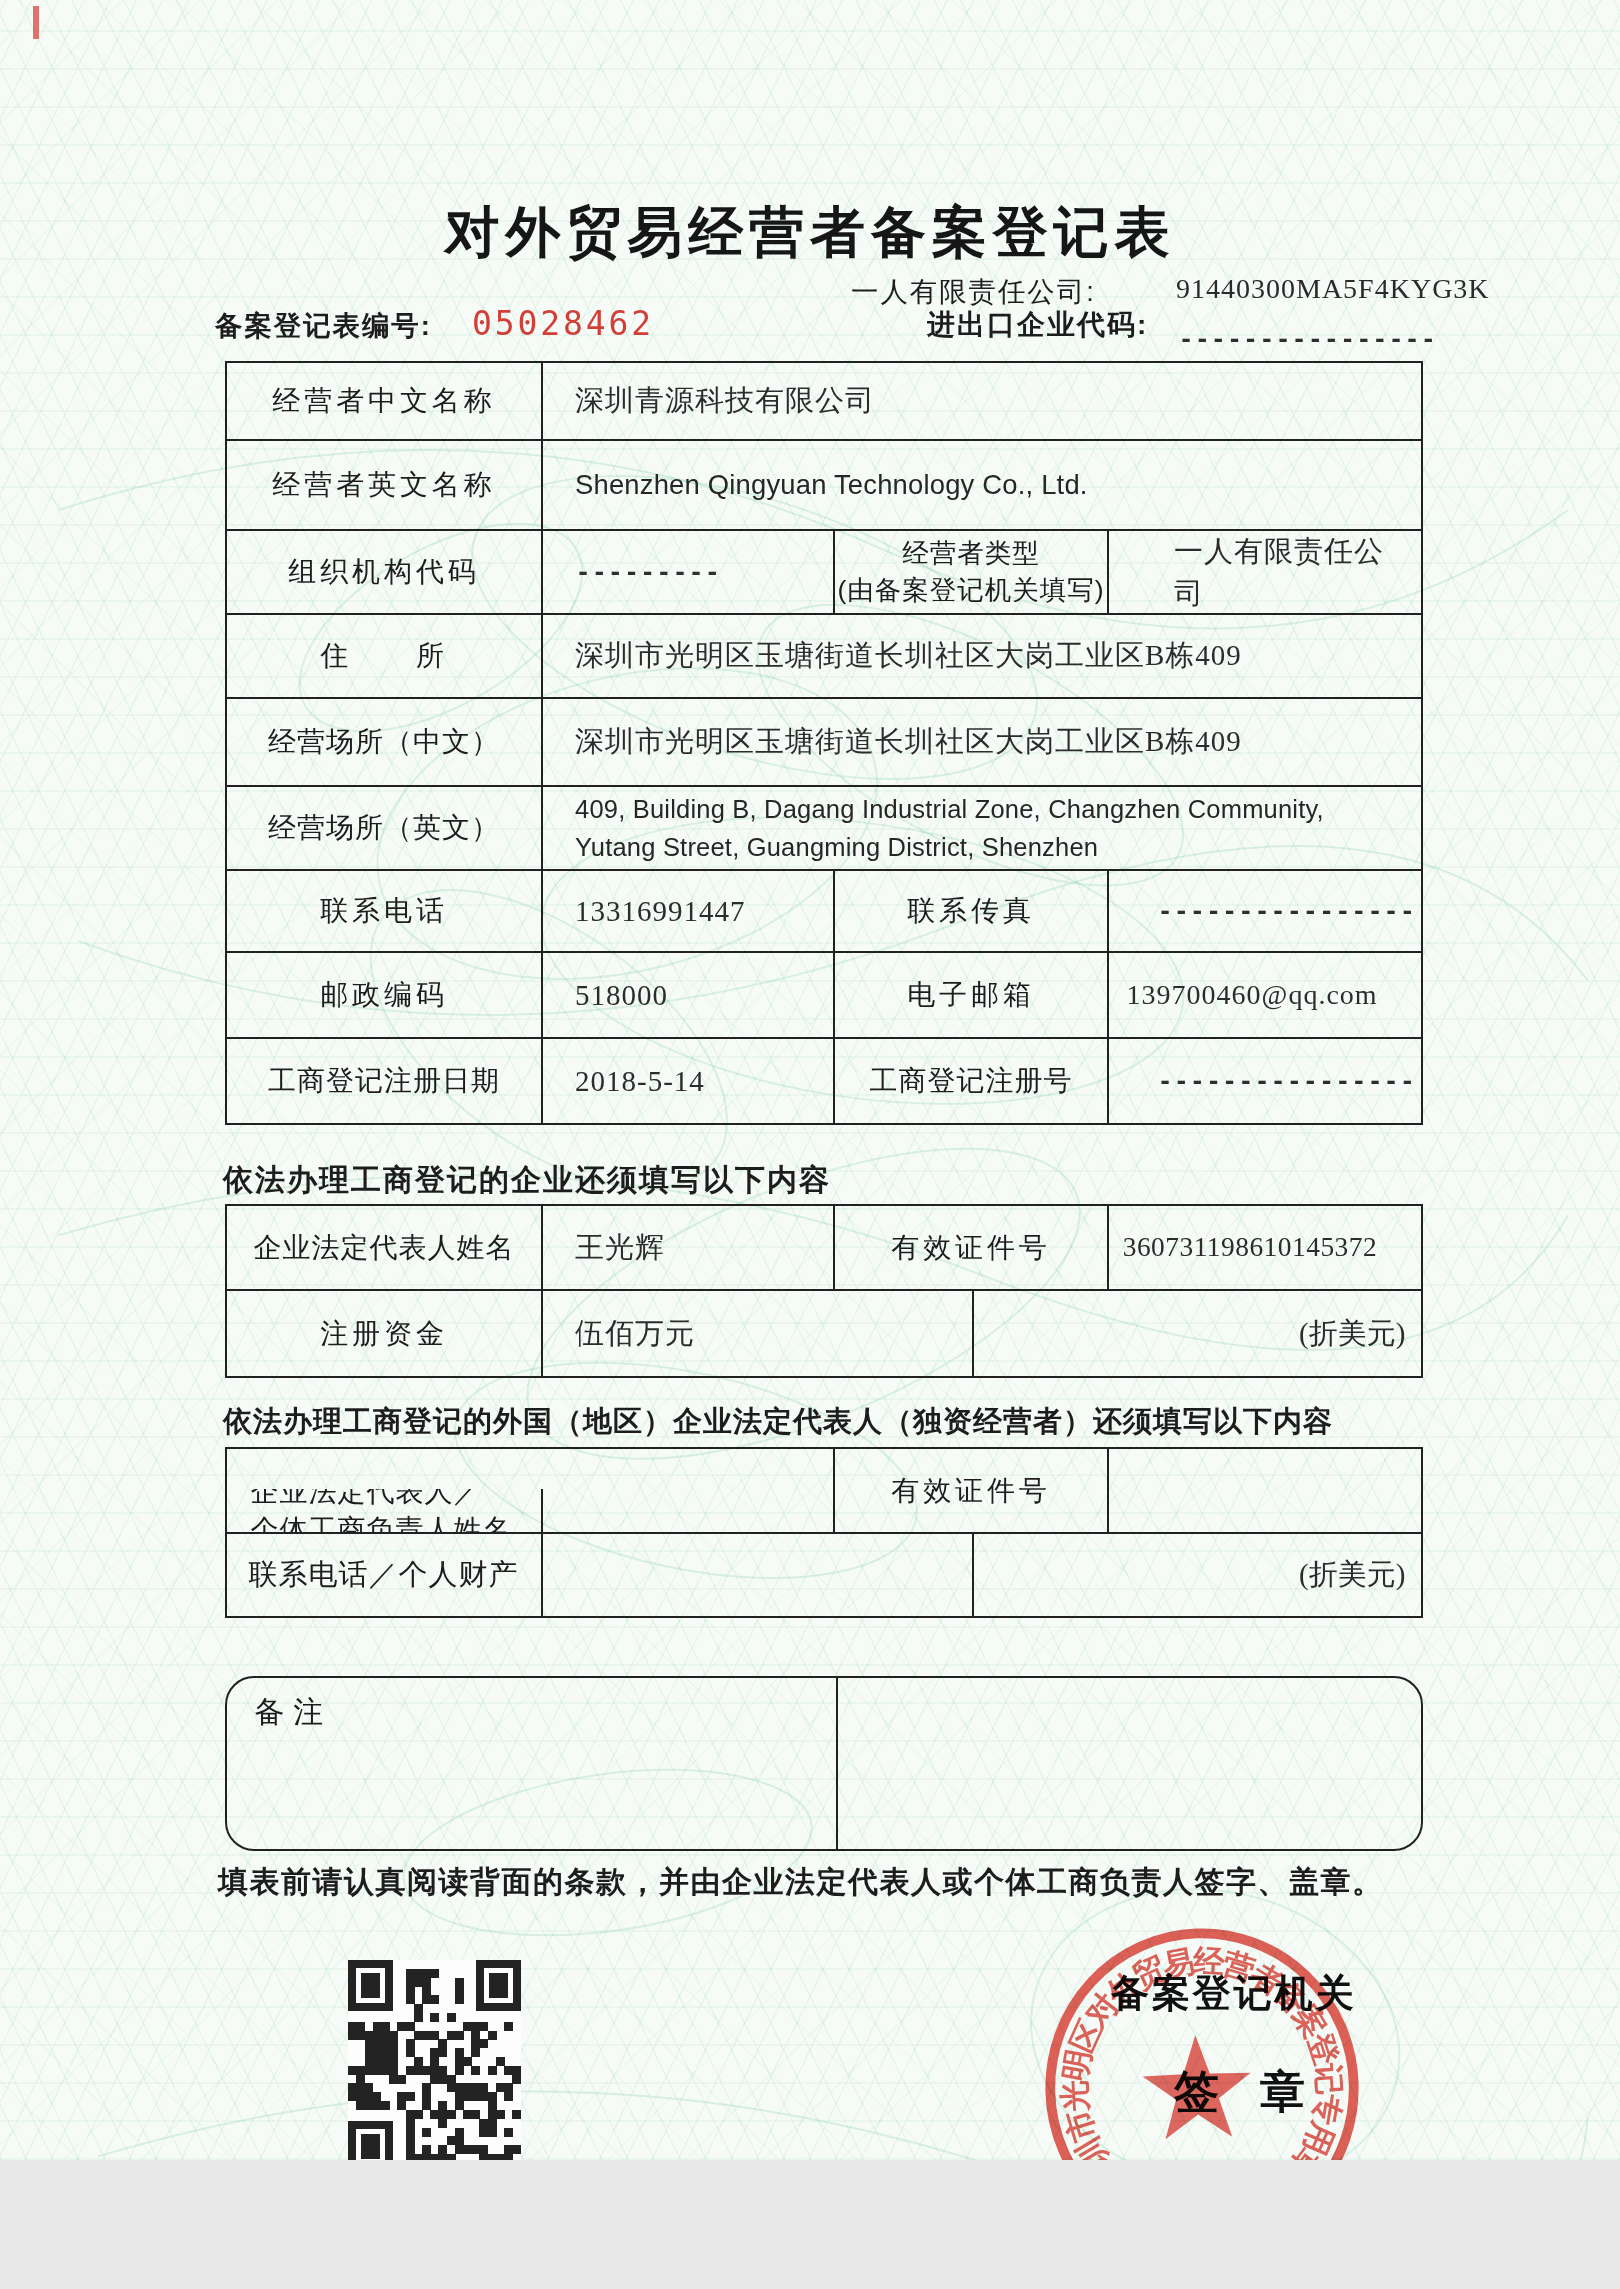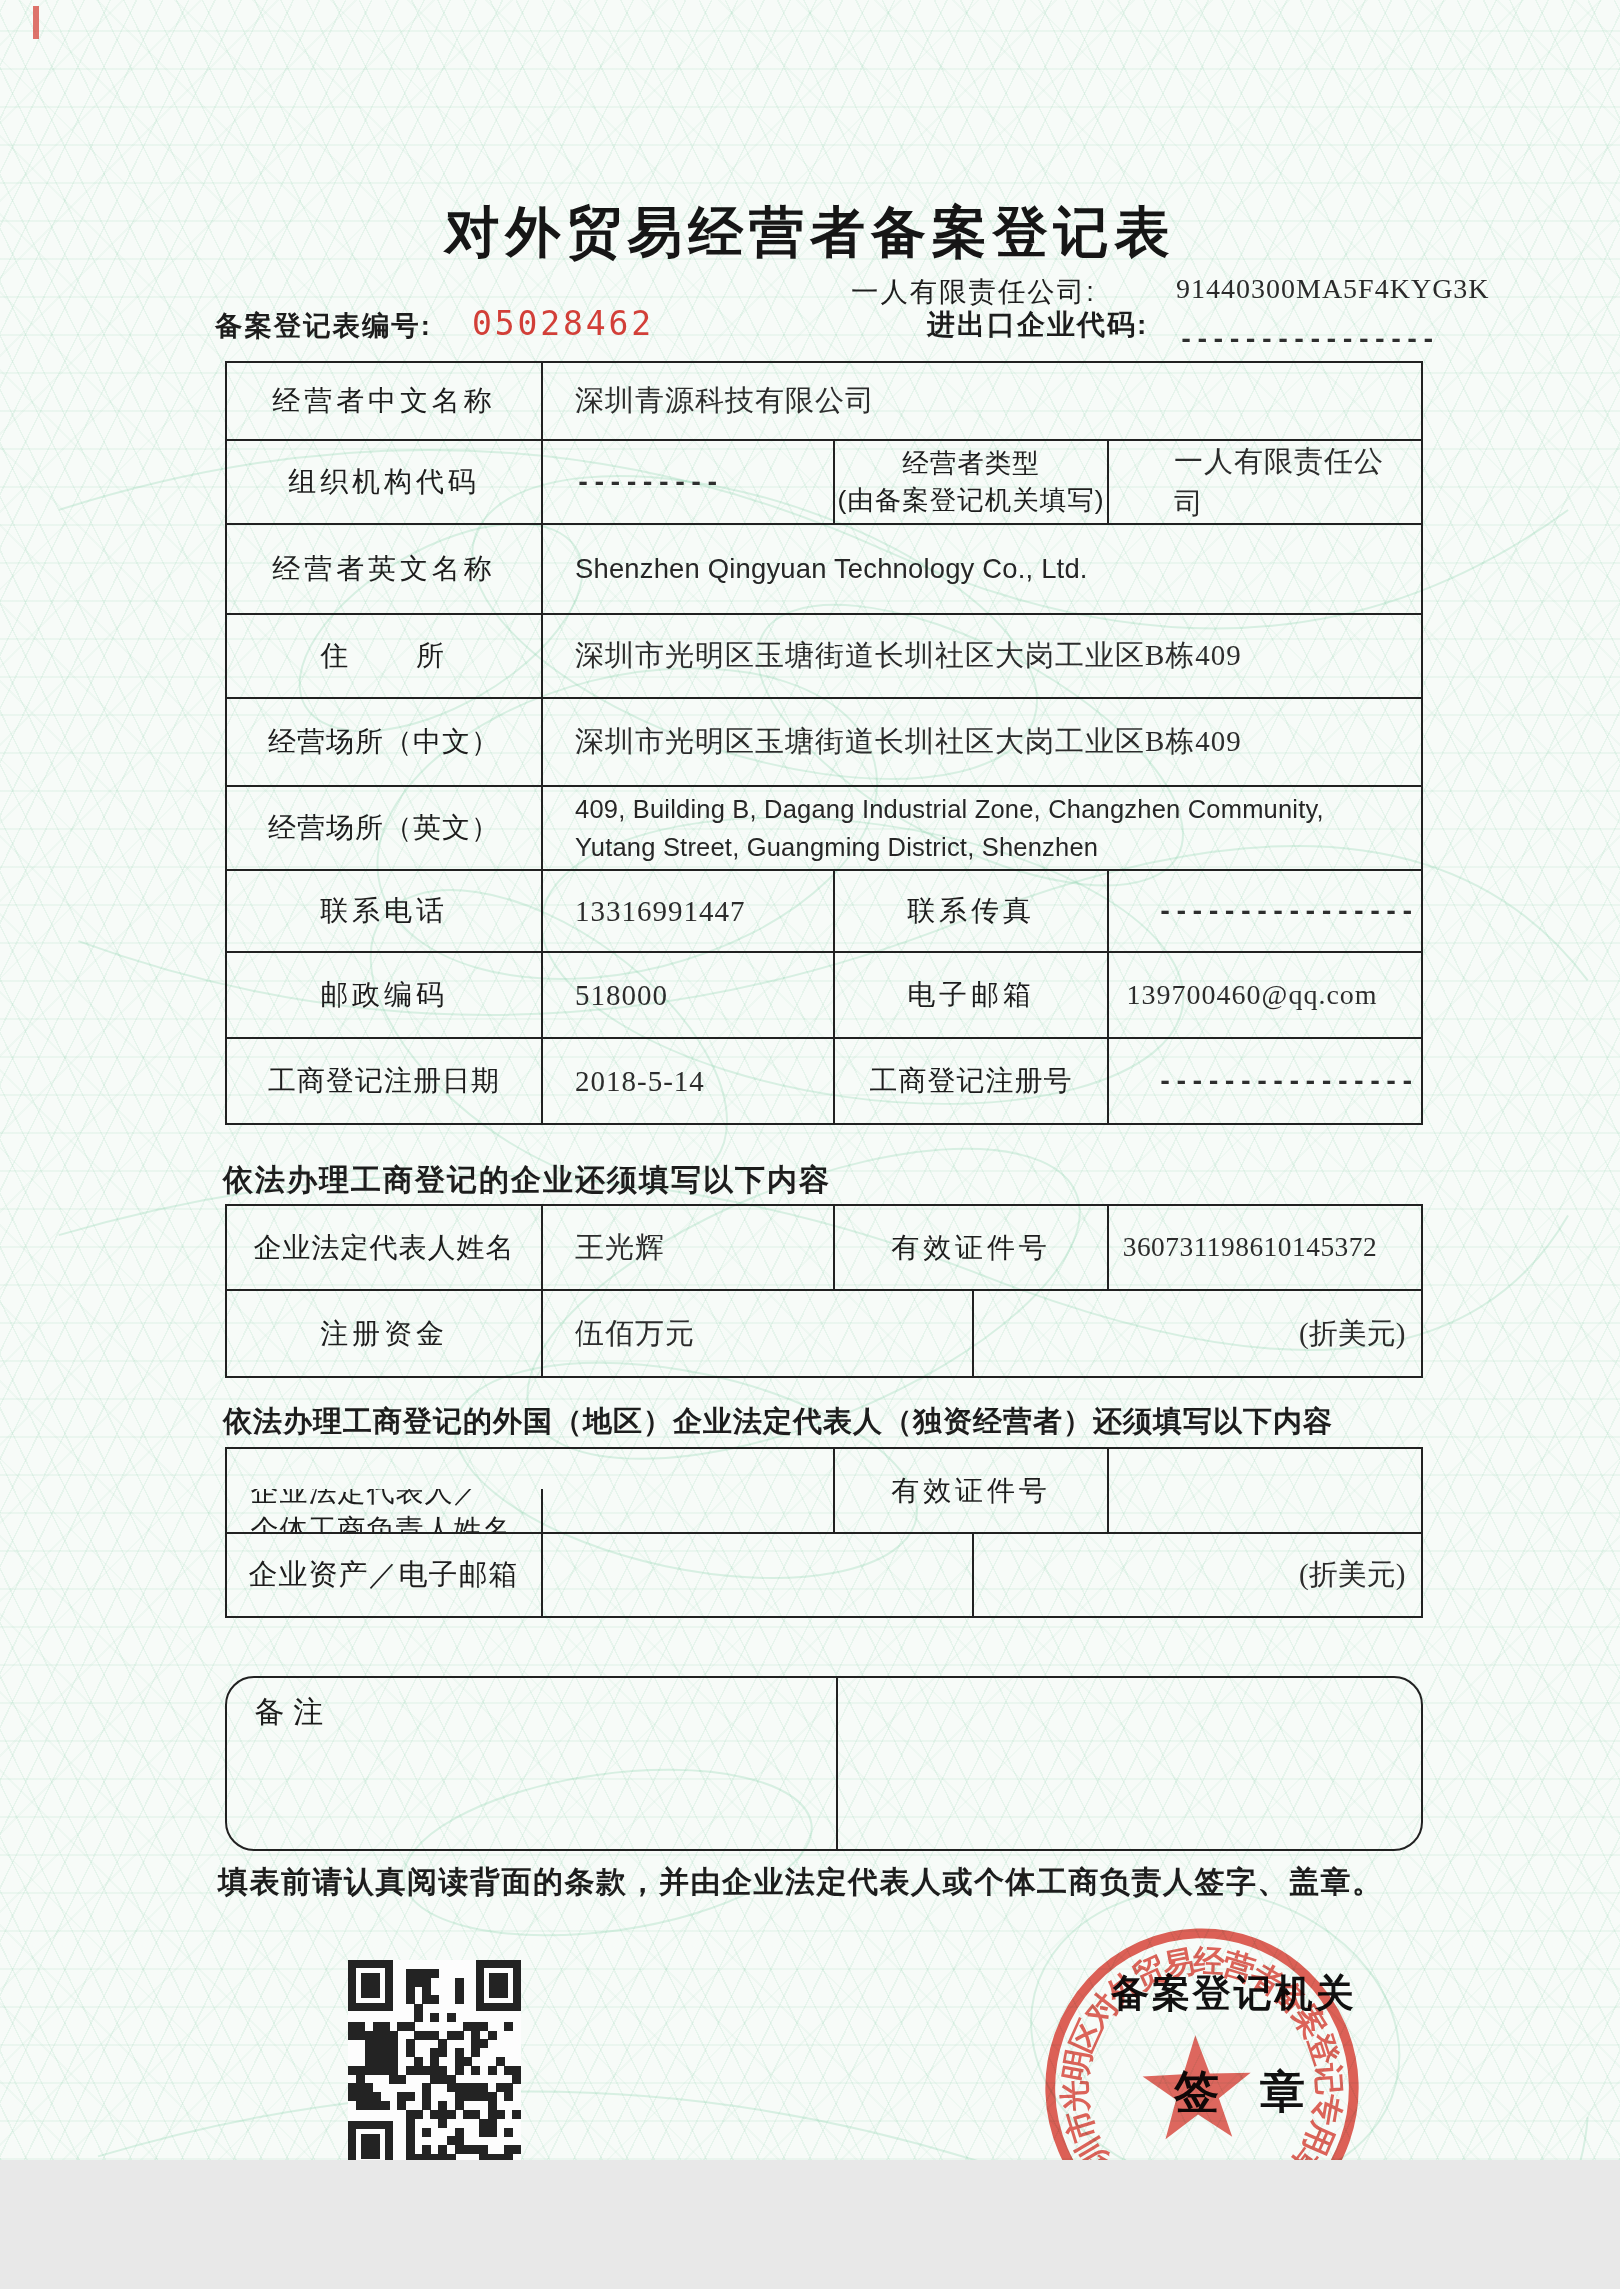--- a/index.html
+++ b/index.html
@@ -116,35 +116,35 @@
   <div class="abs ie-label z1 hei">进出口企业代码:</div>
   <div class="abs ie-blank dash z1">----------------</div>
   <div class="abs serial-label z1 hei">备案登记表编号:</div>
   <div class="abs serial-value z1">05028462</div>
 
   <div class="tbl" style="left:225px;top:361px;width:1198px;">
     <div class="row cols-a h78">
       <div class="cell lbl">经营者中文名称</div>
       <div class="cell val sp3">深圳青源科技有限公司</div>
     </div>
+    <div class="row cols-a h90">
+      <div class="cell lbl">经营者英文名称</div>
+      <div class="cell val val-en sp3" style="font-size:27.4px;">Shenzhen Qingyuan Technology Co., Ltd.</div>
+    </div>
     <div class="row cols-a h84">
       <div class="cell lbl">组织机构代码</div>
       <div class="cell dash-cell">
         <span class="dash">---------</span>
       </div>
       <div class="cell type-lbl">
         <div>经营者类型</div>
         <div>(由备案登记机关填写)</div>
       </div>
       <div class="cell val type-val">一人有限责任公司</div>
     </div>
-    <div class="row cols-a h90">
-      <div class="cell lbl">经营者英文名称</div>
-      <div class="cell val val-en sp3" style="font-size:27.4px;">Shenzhen Qingyuan Technology Co., Ltd.</div>
-    </div>
     <div class="row cols-a h84">
       <div class="cell lbl">住　　所</div>
       <div class="cell val sp3">深圳市光明区玉塘街道长圳社区大岗工业区B栋409</div>
     </div>
     <div class="row cols-a h88">
       <div class="cell lbl lbl-tight">经营场所（中文）</div>
       <div class="cell val sp3">深圳市光明区玉塘街道长圳社区大岗工业区B栋409</div>
     </div>
     <div class="row cols-a h84">
       <div class="cell lbl lbl-tight">经营场所（英文）</div>
@@ -194,21 +194,21 @@
     <div class="row cols-a h85">
       <div class="cell rep-lbl">
         <div>企业法定代表人／</div>
         <div>个体工商负责人姓名</div>
       </div>
       <div class="cell"></div>
       <div class="cell lbl">有效证件号</div>
       <div class="cell"></div>
     </div>
     <div class="row cols-b h84">
-      <div class="cell left-lbl">企业资产／电子邮箱</div>
+      <div class="cell left-lbl">联系电话／个人财产</div>
       <div class="cell"></div>
       <div class="cell usd">(折美元)</div>
     </div>
   </div>
 
   <div class="tbl" style="left:225px;top:1676px;width:1198px;border-radius:29px;">
     <div class="row cols-r h174">
       <div class="cell remark-cell">备注</div>
       <div class="cell"></div>
     </div>

